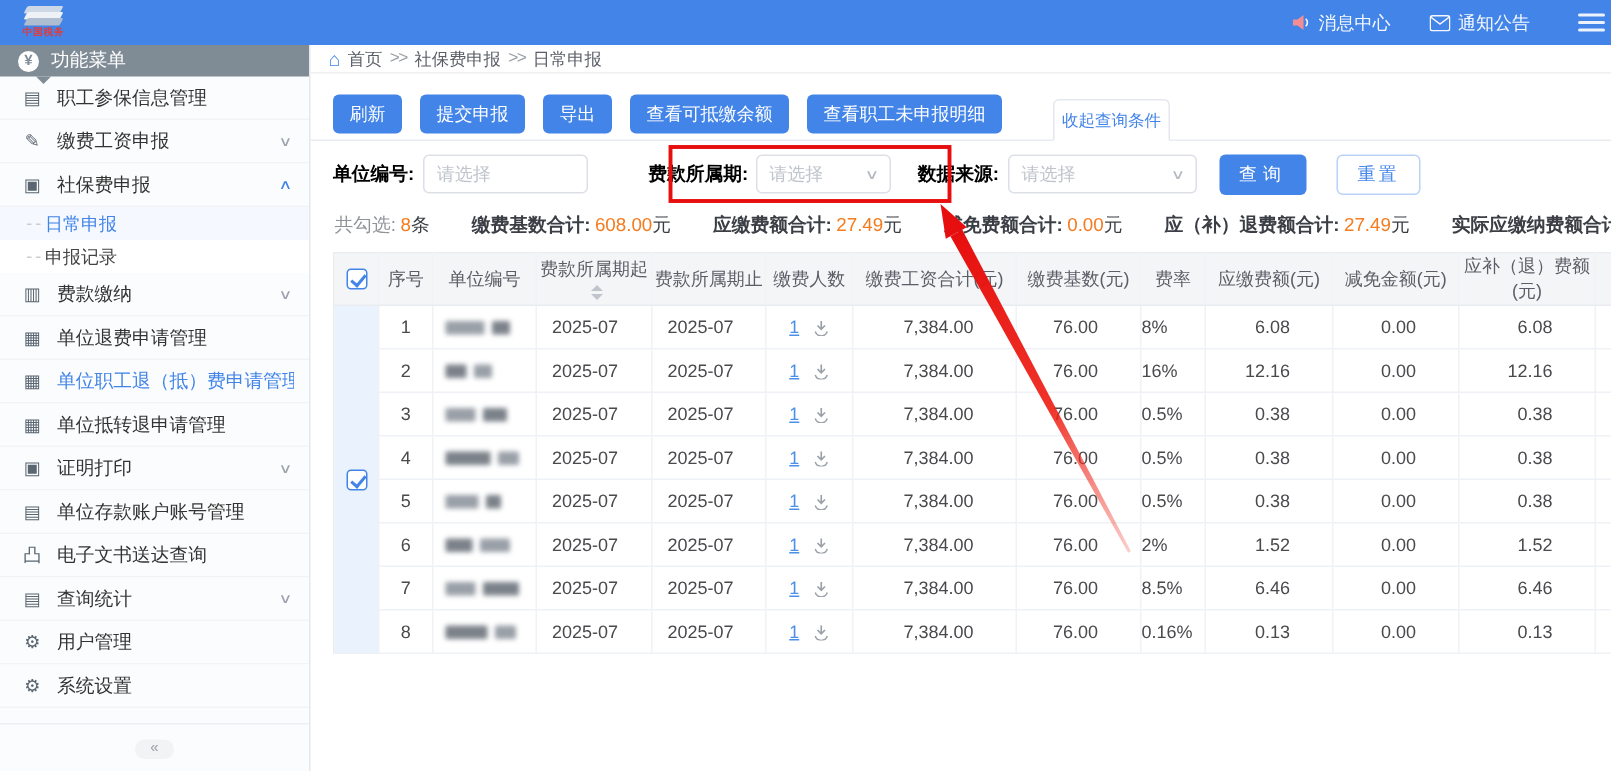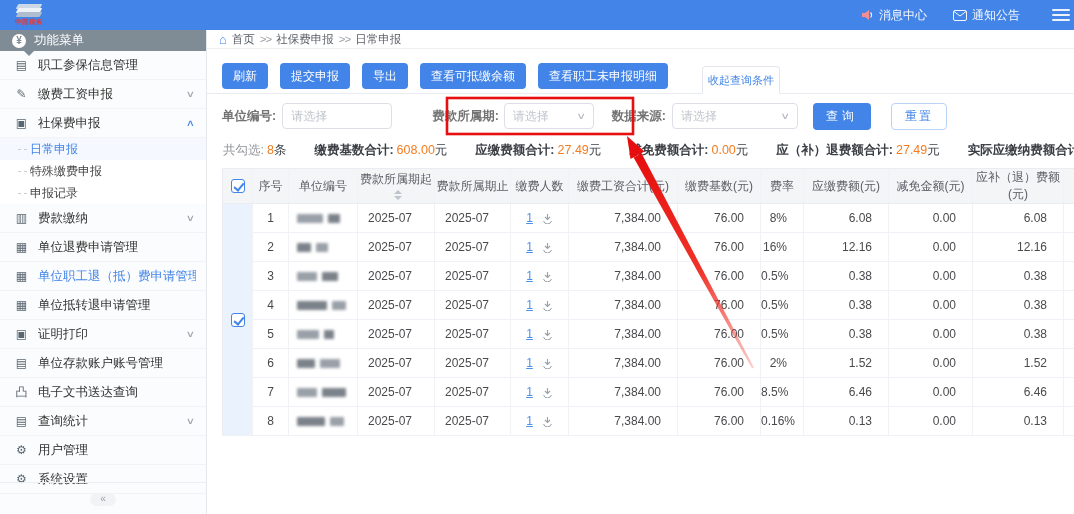--- a/index.html
+++ b/index.html
@@ -47,21 +47,21 @@
   .breadcrumb .sep { color:#9aa0a6; letter-spacing:-1px; }
   .card { padding-top:11px; }
 
   .toolbar { display:flex; align-items:flex-end; padding-left:15px; border-bottom:1px solid #e8ebef; height:34px; }
   .btn { background:#4284e8; color:#fff; border:none; border-radius:4px; height:26px; padding:0 11px; font-size:12px;
     margin-right:12px; cursor:pointer; font-family:Liberation Sans, sans-serif; white-space:nowrap; margin-bottom:4px; }
   .collapse-tab { margin-left:22px; height:28px; background:#fff; border:1px solid #e4e7ed; border-bottom:1px solid #fff;
     border-radius:4px 4px 0 0; color:#4284e8; font-size:11px; padding:0 5px; position:relative; top:1px; cursor:pointer; font-family:inherit; }
 
   .filters { display:flex; align-items:center; height:44px; padding-left:15px; font-size:12.5px; color:#333; }
-  .f-label { font-weight:600; color:#737373; white-space:nowrap; }
+  .f-label { font-weight:600; color:#000000; white-space:nowrap; }
   .text-input { width:110px; height:26px; border:1px solid #dcdfe6; border-radius:4px; margin-left:6px; padding:0 8px;
     font-size:12px; color:#333; font-family:inherit; }
   .text-input::placeholder { color:#c0c4cc; }
   .select { height:26px; border:1px solid #dcdfe6; border-radius:4px; margin-left:6px; display:flex; align-items:center;
     justify-content:space-between; padding:0 8px; color:#c0c4cc; font-size:12px; cursor:pointer; background:#fff; }
   .select .sel-chev { color:#b4b9c0; font-size:9px; transform:scaleX(1.5); }
   .sel-period { width:90px; margin-left:5px; }
   .sel-source { width:126px; }
   .gap-a { margin-left:40px; } .gap-b { margin-left:18px; }
   .btn-query { margin-left:15px; margin-bottom:0; height:27px; border-radius:4px; padding:0 13px; letter-spacing:4px; }
@@ -74,21 +74,21 @@
   .sum-val { color:#f57c1f; }
   .sum-unit { color:#3b3f45; }
 
   
   .table-wrap { width:852px; margin-left:15px; margin-top:6px; overflow:hidden; }
   table { border-collapse:collapse; table-layout:fixed; width:881px; }
   th, td { border-right:1px solid #f0f2f5; font-weight:400; }
   th { background:#f4f5f7; height:28px; font-size:12px; color:#5a5e66; border-bottom:1px solid #e9ecf0; border-top:1px solid #e9ecf0; }
   td { height:29px; font-size:12px; color:#4a4a4e; border-bottom:1px solid #eef1f5; background:#fff; }
   th:first-child, td.cb-cell { border-left:1px solid #e9ecf0; }
-  .num { text-align:right; padding-right:16px; }
+  .num { text-align:right; padding-right:28px; }
   .ctr { text-align:center; }
   .date { text-align:left; padding-left:10px; }
   td.cb-cell { background:#e9f2fd; text-align:center; vertical-align:middle; }
   .cb { width:14px; height:14px; border:1px solid #4284e8; border-radius:3px; background:#fff; position:relative; display:inline-block; vertical-align:middle; }
   .cb::after { content:""; position:absolute; left:4px; top:1px; width:4px; height:8px; border:solid #4284e8; border-width:0 2px 2px 0; transform:rotate(40deg); }
   .sort { display:inline-block; vertical-align:middle; margin-left:3px; }
   .sort i { display:block; width:0; height:0; border-left:4px solid transparent; border-right:4px solid transparent; }
   .sort .up { border-bottom:4px solid #c0c4cc; margin-bottom:2px; }
   .sort .dn { border-top:4px solid #c0c4cc; }
   .people-cell { display:flex; align-items:center; justify-content:center; gap:9px; }
@@ -152,23 +152,20 @@
       </div>
       <div class="side-item open">
         <span class="ic">▣</span>
         <span class="lbl">社保费申报</span>
         <span class="chev">∧</span>
       </div>
       <div class="sub-item active">
         <span>日常申报</span>
       </div>
       <div class="sub-item">
-        <span>特殊缴费申报</span>
-      </div>
-      <div class="sub-item">
         <span>申报记录</span>
       </div>
       <div class="side-item">
         <span class="ic">▥</span>
         <span class="lbl">费款缴纳</span>
         <span class="chev">∨</span>
       </div>
       <div class="side-item">
         <span class="ic">▦</span>
         <span class="lbl">单位退费申请管理</span>

